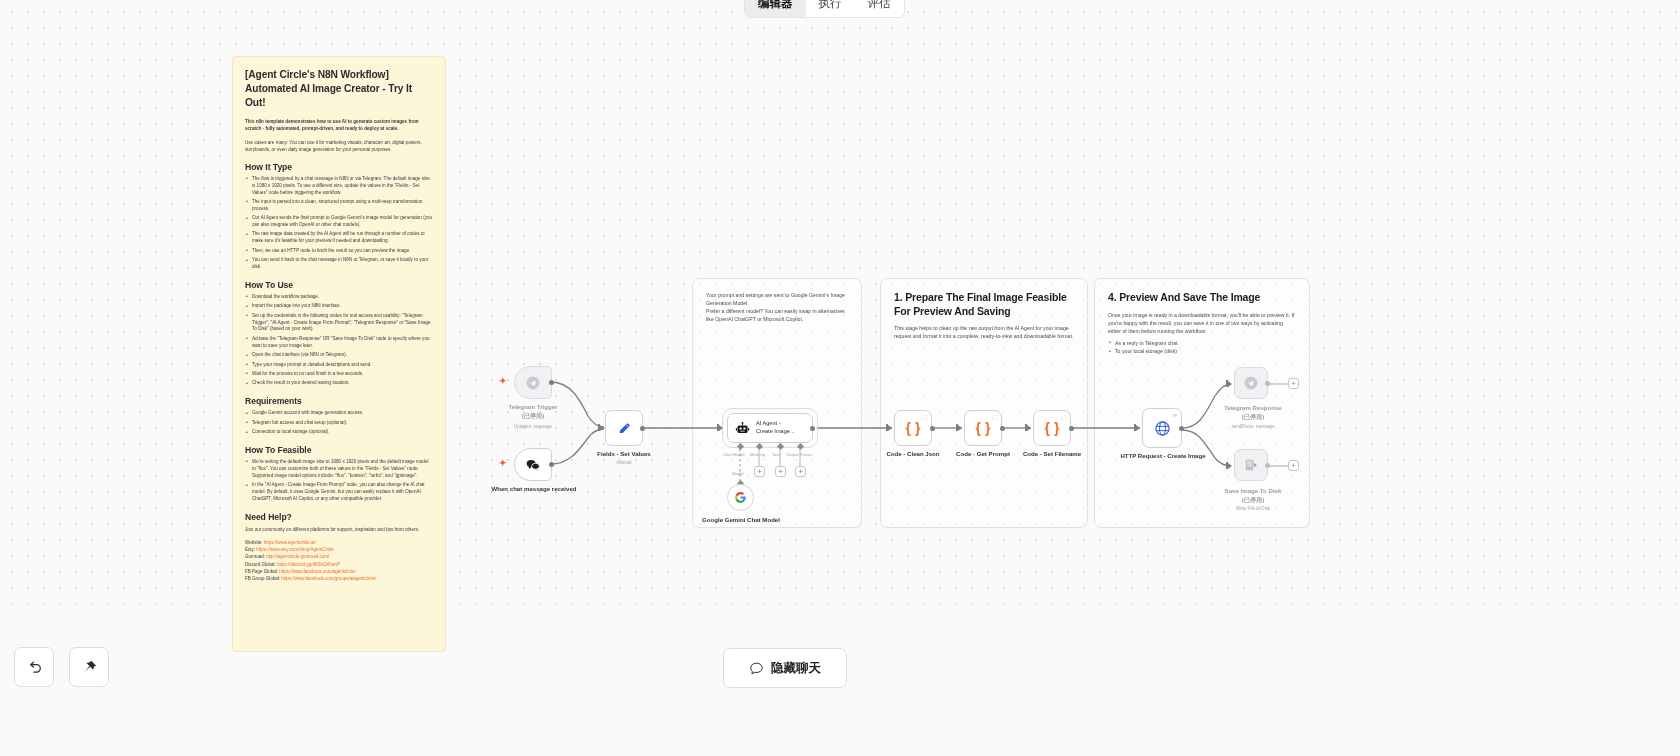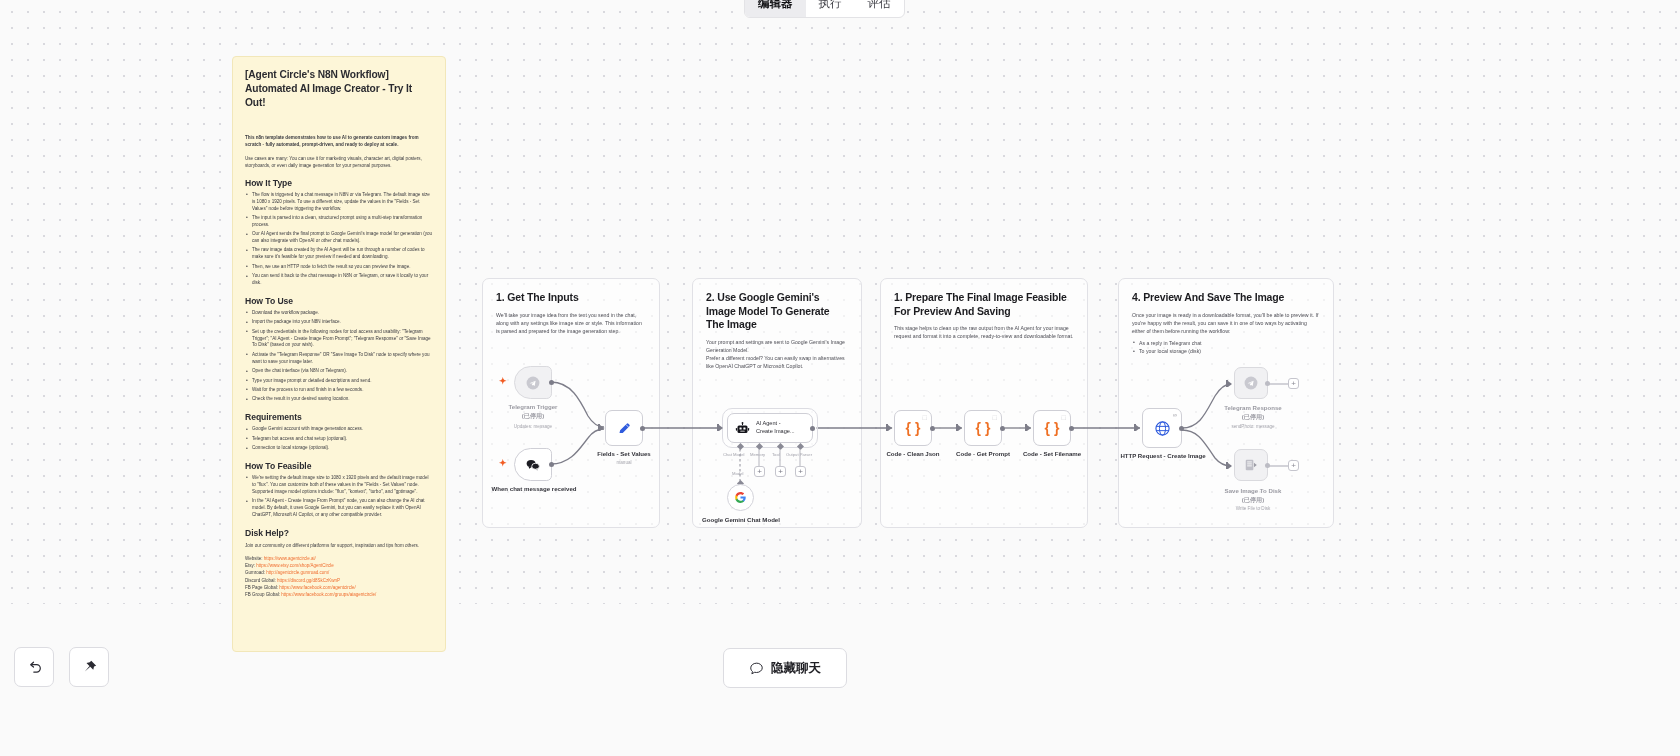--- a/index.html
+++ b/index.html
@@ -45,21 +45,21 @@
     background: #fdf6d8;
     border: 1px solid #f2e7b9;
     border-radius: 4px;
     padding: 11px 12px 10px 12px;
     overflow: hidden;
     color: #2b2b30;
   }
   .sticky h1 {
     font-size: 10.2px; line-height: 1.35; font-weight: 700;
     letter-spacing: -0.1px;
-    margin-bottom: 25px;
+    margin-bottom: 9px;
   }
   .sticky h2 {
     font-size: 8.6px; font-weight: 700; margin: 9px 0 4px 0;
     letter-spacing: -0.05px;
   }
   .sticky p.bold {
     font-size: 4.6px; font-weight: 700; line-height: 1.55; margin-bottom: 6px;
   }
   .sticky p {
     font-size: 4.6px; line-height: 1.55; margin-bottom: 5px; color: #3a3a40;
@@ -96,21 +96,21 @@
   .group ul { list-style: none; margin-top: 4px; }
   .group li {
     position: relative; font-size: 5.2px; line-height: 1.6;
     padding-left: 7px; color: #4d4d55;
   }
   .group li::before { content: "•"; position: absolute; left: 1px; top: -0.5px; }
 
   #group1 { left: 482px; top: 278px; width: 178px; height: 250px; }
   #group2 { left: 692px; top: 278px; width: 170px; height: 250px; }
   #group3 { left: 880px; top: 278px; width: 208px; height: 250px; }
-  #group4 { left: 1118px; top: 278px; width: 216px; height: 250px; }
+  #group4 { left: 1094px; top: 278px; width: 216px; height: 250px; }
 
   
   .node {
     position: absolute;
     background: #fff;
     border: 1px solid #cfcfd6;
     border-radius: 7px;
     display: flex; align-items: center; justify-content: center;
   }
   .node.trigger { border-top-left-radius: 22px; border-bottom-left-radius: 22px; }
@@ -242,46 +242,41 @@
       <li>Telegram bot access and chat setup (optional).</li>
       <li>Connection to local storage (optional).</li>
     </ul>
 
     <h2>How To Feasible</h2>
     <ul>
       <li>We're setting the default image size to 1080 x 1920 pixels and the default image model to "flux". You can customize both of these values in the "Fields - Set Values" node. Supported image model options include: "flux", "kontext", "turbo", and "gptimage".</li>
       <li>In the "AI Agent - Create Image From Prompt" node, you can also change the AI chat model. By default, it uses Google Gemini, but you can easily replace it with OpenAI ChatGPT, Microsoft AI Copilot, or any other compatible provider.</li>
     </ul>
 
-    <h2>Disk Help?</h2>
+    <h2>Need Help?</h2>
     <p>Join our community on different platforms for support, inspiration and tips from others.</p>
 
     <div class="links">
       <div><span>Website:</span>
         <a href="#">https://www.agentcircle.ai/</a></div>
       <div><span>Etsy:</span>
         <a href="#">https://www.etsy.com/shop/AgentCircle</a></div>
       <div><span>Gumroad:</span>
         <a href="#">http://agentcircle.gumroad.com/</a></div>
       <div><span>Discord Global:</span>
         <a href="#">https://discord.gg/d8SkCzKwnP</a></div>
       <div><span>FB Page Global:</span>
         <a href="#">https://www.facebook.com/agentcircle/</a></div>
       <div><span>FB Group Global:</span>
         <a href="#">https://www.facebook.com/groups/aiagentcircle/</a></div>
     </div>
   </div>
 
-  <div class="group" id="group1">
-    <h3>1. Get The Inputs</h3>
-    <p>We'll take your image idea from the text you send in the chat, along with any settings like image size or style. This information is parsed and prepared for the image generation step.</p>
-  </div>
 
   <div class="group" id="group2">
-    <h3>2. Use Google Gemini's Image Model To Generate The Image</h3>
     <p style="white-space:pre-line">Your prompt and settings are sent to Google Gemini's Image Generation Model.
 Prefer a different model? You can easily swap in alternatives like OpenAI ChatGPT or Microsoft Copilot.</p>
   </div>
 
   <div class="group" id="group3">
     <h3>1. Prepare The Final Image Feasible For Preview And Saving</h3>
     <p>This stage helps to clean up the raw output from the AI Agent for your image request and format it into a complete, ready-to-view and downloadable format.</p>
   </div>
 
   <div class="group" id="group4">

